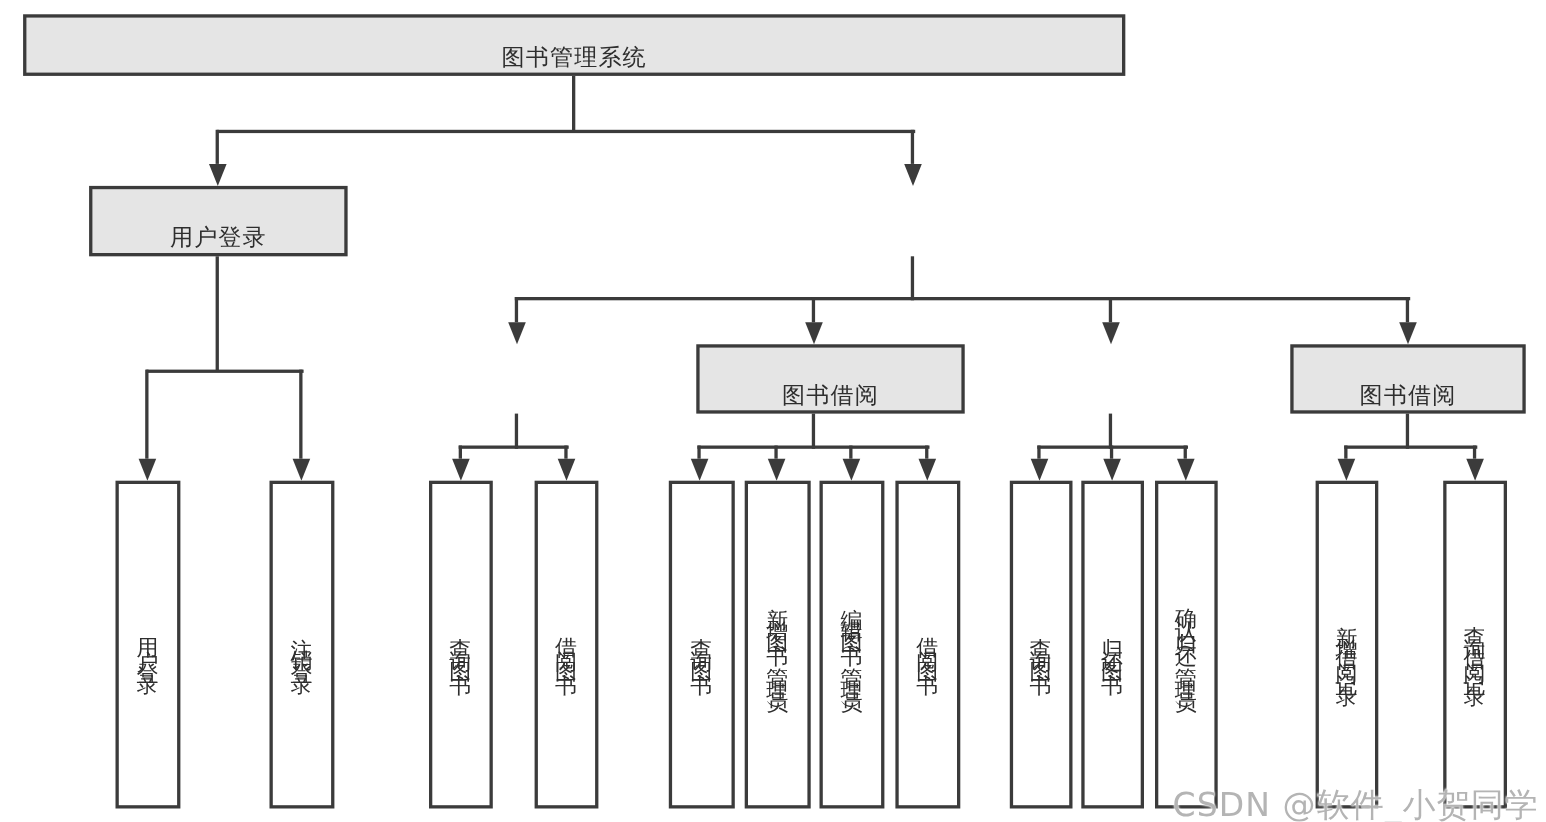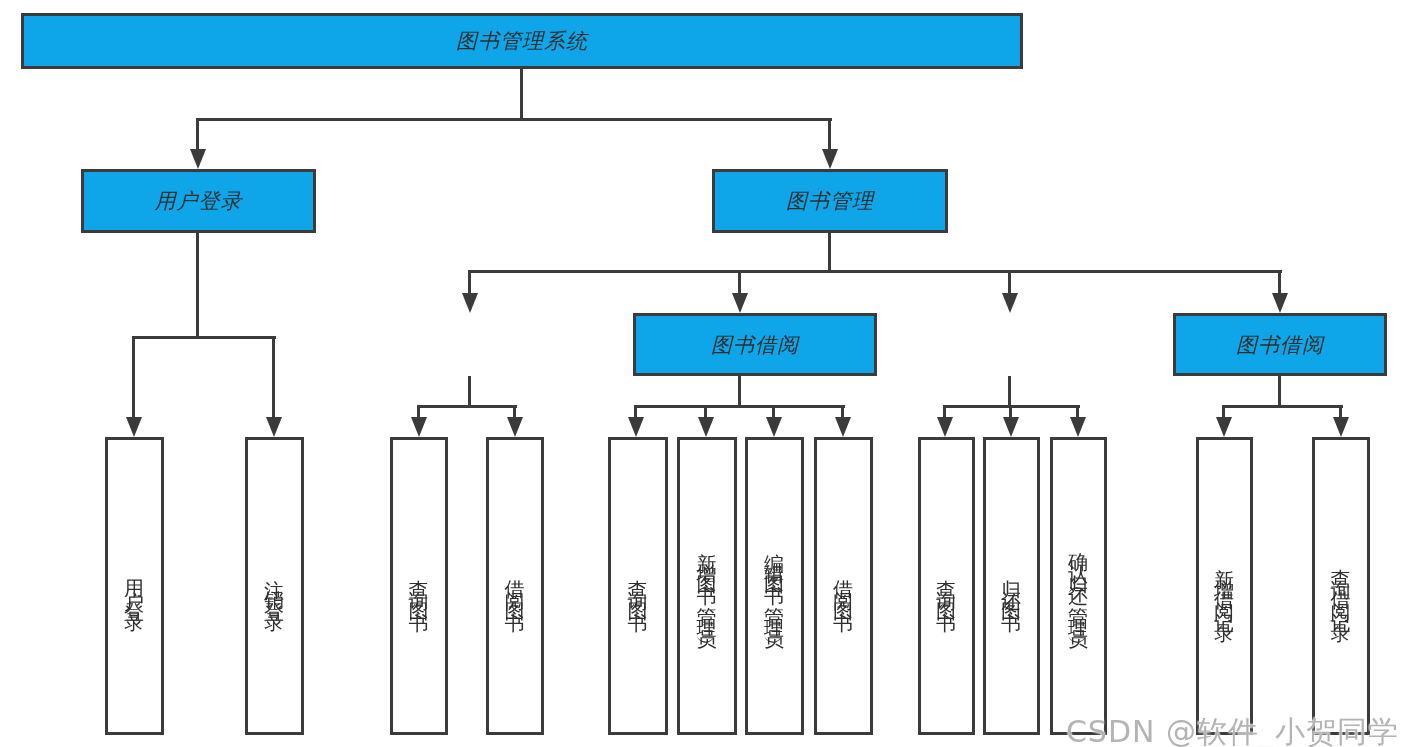--- a/index.html
+++ b/index.html
@@ -6,22 +6,22 @@
     --line:#3b3b3b;
     --text:#2e2e2e;
     --watermark:#b4b4b4;
   }
   html,body{margin:0;padding:0;background:#fff;}
   .stage{
     position:relative;width:1405px;height:747px;background:#fff;overflow:hidden;
     font-family:"DejaVu Sans","Liberation Sans",sans-serif;
   }
   .hbox{
-    position:absolute;border:3px solid var(--line);background:#0ea5e9;
-    display:flex;align-items:center;justify-content:center;box-sizing:border-box;font-style:italic;
+    position:absolute;border:3px solid var(--line);background:#e5e5e5;
+    display:flex;align-items:flex-end;justify-content:center;box-sizing:border-box;
   }
   .hbox .lbl{font-size:21px;color:var(--text);letter-spacing:1px;white-space:nowrap;}
   .vbox{
     position:absolute;border:3px solid var(--line);background:#fff;
     display:flex;align-items:center;justify-content:center;box-sizing:border-box;
   }
   .vbox .lbl{
     writing-mode:vertical-rl;text-orientation:mixed;
     font-size:20px;color:var(--text);letter-spacing:11px;line-height:1;
     white-space:nowrap;
@@ -50,23 +50,20 @@
 
   <div class="lv" style="left:520px;top:69px;height:50px"></div>
   <div class="lh" style="left:197px;top:118px;width:635px"></div>
   <div class="lv" style="left:196px;top:118px;height:31px"></div>
   <div class="ah" style="left:190px;top:149px"></div>
   <div class="lv" style="left:828px;top:118px;height:31px"></div>
   <div class="ah" style="left:822px;top:149px"></div>
 
   <div class="hbox" style="left:81px;top:169px;width:235px;height:64px">
     <span class="lbl">用户登录</span>
-  </div>
-  <div class="hbox" style="left:712px;top:169px;width:236px;height:64px">
-    <span class="lbl">图书管理</span>
   </div>
 
   <div class="lv" style="left:196px;top:233px;height:105px"></div>
   <div class="lh" style="left:133px;top:336px;width:143px"></div>
   <div class="lv" style="left:132px;top:336px;height:81px"></div>
   <div class="ah" style="left:126px;top:417px"></div>
   <div class="lv" style="left:272px;top:336px;height:81px"></div>
   <div class="ah" style="left:266px;top:417px"></div>
 
   <div class="lv" style="left:828px;top:233px;height:40px"></div>

